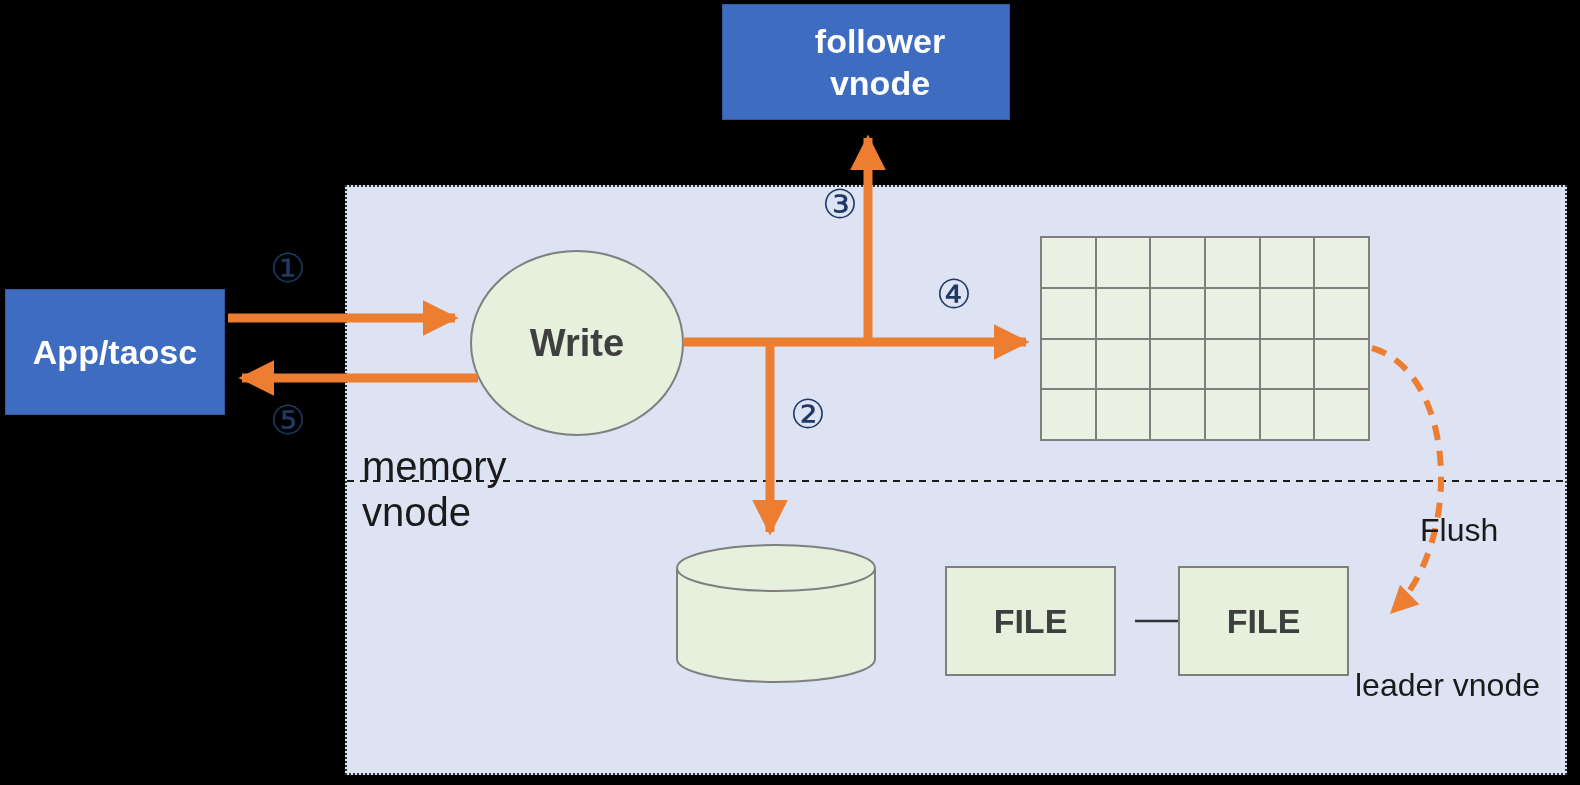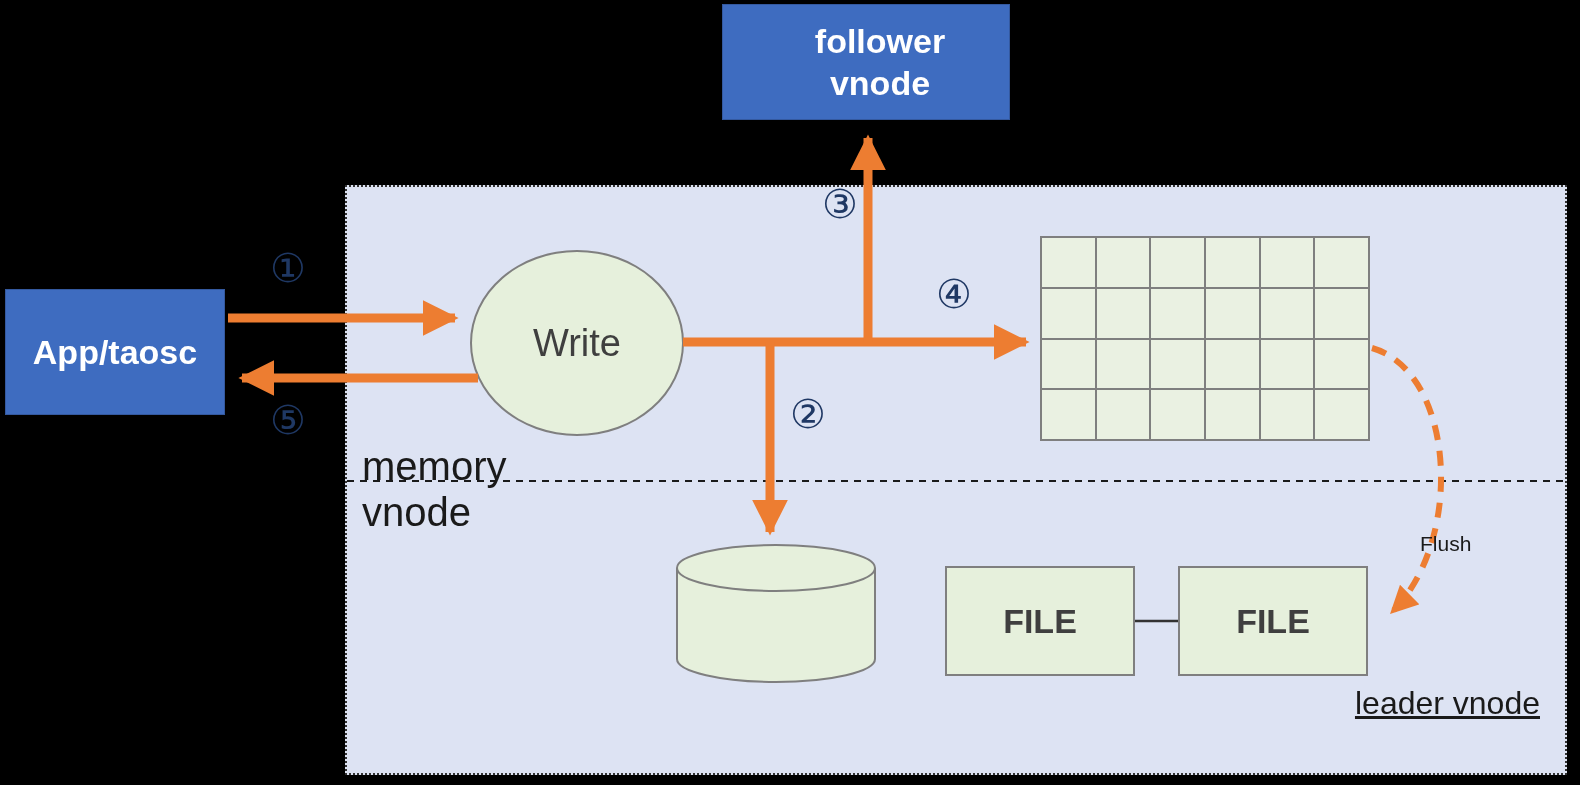--- a/index.html
+++ b/index.html
@@ -56,36 +56,36 @@
 
   .write-circle {
     position: absolute;
     left: 470px; top: 250px;
     width: 214px; height: 186px;
     background: var(--shape-green);
     border: 2px solid var(--shape-border);
     border-radius: 50%;
     display: flex; align-items: center; justify-content: center;
   }
-  .write-label { font-size: 38px; font-weight: normal; color: var(--dark-text); text-align: right; }
+  .write-label { font-size: 38px; font-weight: bold; color: var(--dark-text); text-align: right; }
 
   .memtable-grid {
     position: absolute;
     left: 1040px; top: 236px;
     width: 330px; height: 205px;
     display: grid;
     background: var(--shape-border);
     border: 2px solid var(--shape-border);
     gap: 2px;
   }
   .memtable-cell { background: var(--grid-cell); }
 
   .filebox {
     position: absolute;
-    width: 190px; height: 110px;
+    width: 171px; height: 110px;
     background: var(--shape-green);
     border: 2px solid var(--shape-border);
     display: flex; align-items: center; justify-content: center;
     font-size: 34px; font-weight: bold; color: var(--dark-text);
   }
   .file-left  { left: 945px;  top: 566px; }
   .file-right { left: 1178px; top: 566px; }
 
   .shapes-layer {
     position: absolute;
@@ -105,22 +105,22 @@
   .cyl { fill: var(--shape-green, #e6f0dc); stroke: var(--shape-border, #7f7f7f); stroke-width: 2; }
 
   .text {
     position: absolute;
     font-size: 40px;
     color: var(--plain-text);
   }
   .memory { left: 362px; top: 444px; }
   .disk   { left: 362px; top: 490px; }
   .wal    { left: 676px; top: 702px; width: 200px; text-align: center; font-size: 32px; }
-  .flush  { left: 1420px; top: 532px; font-size: 21px; }
-  .leader { left: 1230px; top: 685px; width: 310px; text-align: right; font-size: 32px; text-decoration: underline; }
+  .flush  { left: 1420px; top: 512px; font-size: 32px; }
+  .leader { left: 1230px; top: 667px; width: 310px; text-align: right; font-size: 32px; }
 
   .step {
     position: absolute;
     font-family: "DejaVu Sans", sans-serif;
     font-size: 40px;
     line-height: 1;
     color: var(--step-number);
   }
   .step1 { left: 270px; top: 248px; }
   .step5 { left: 270px; top: 400px; }

